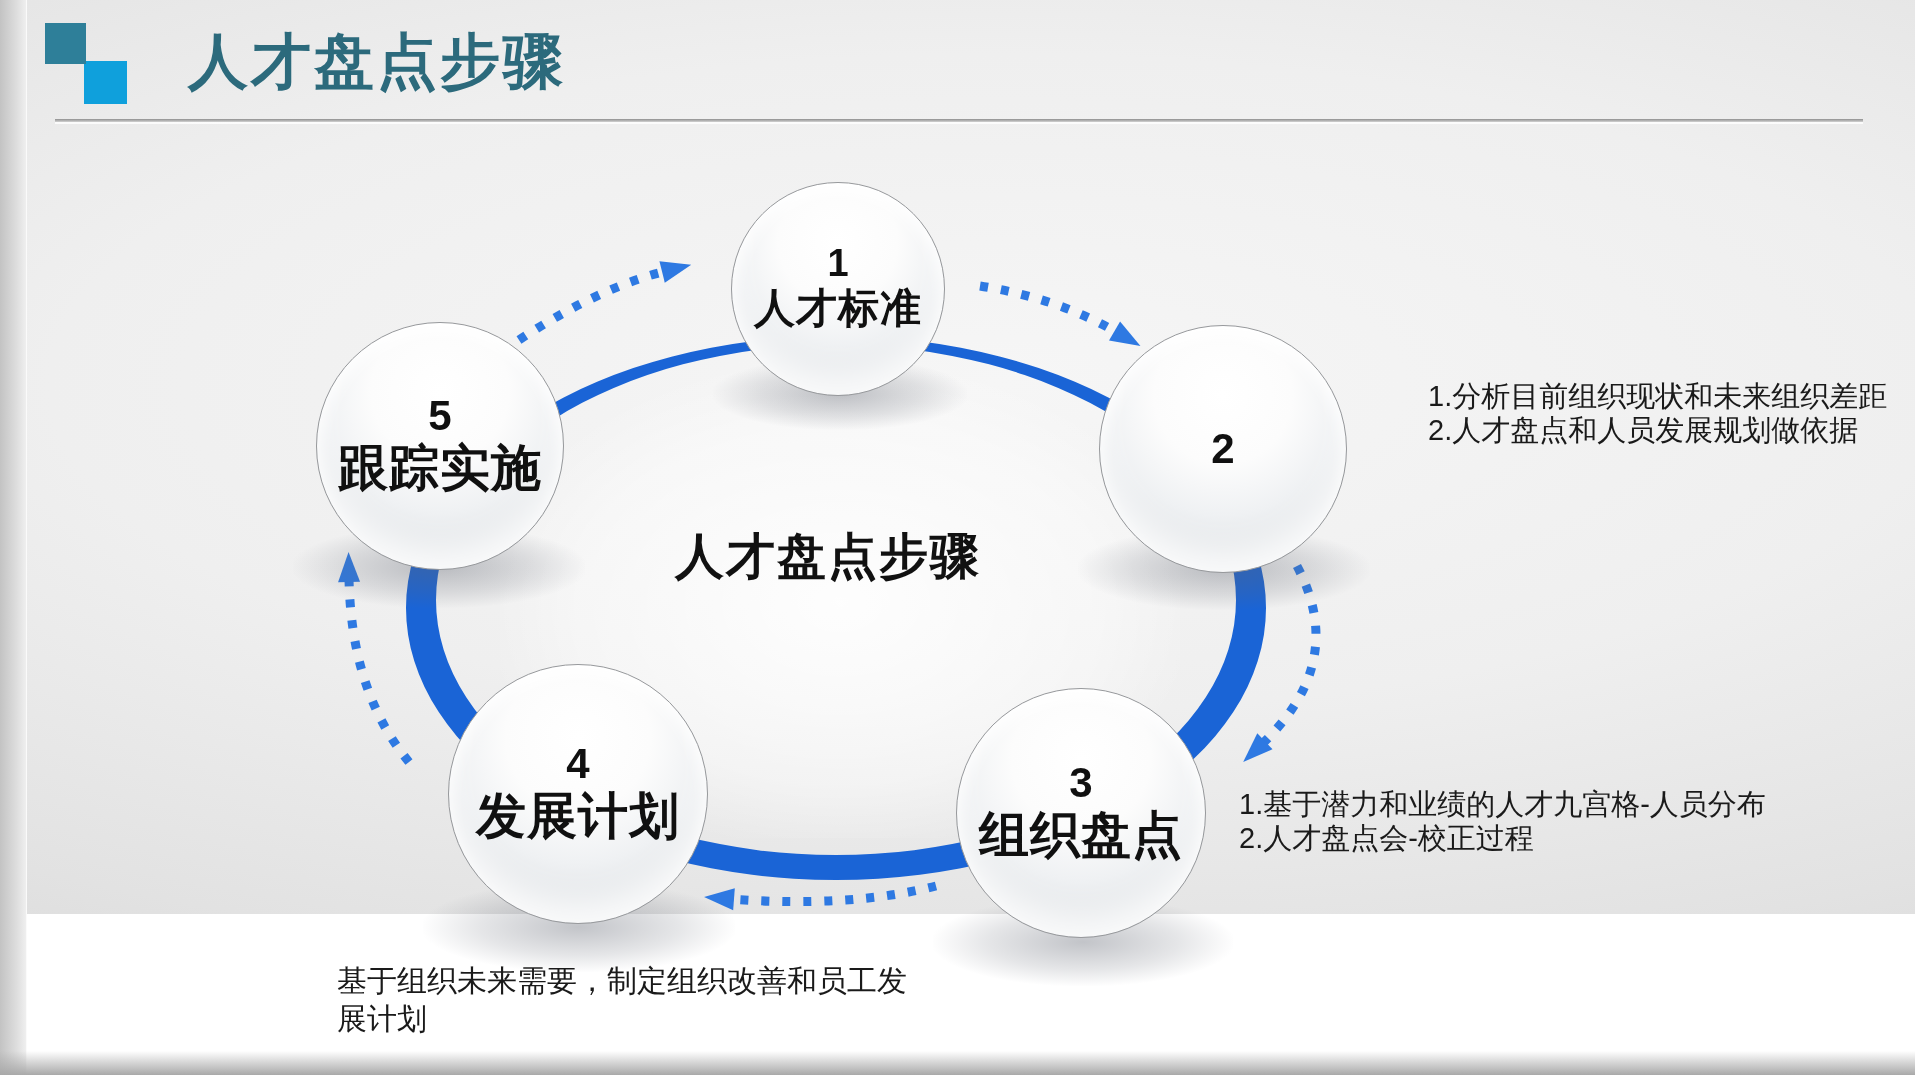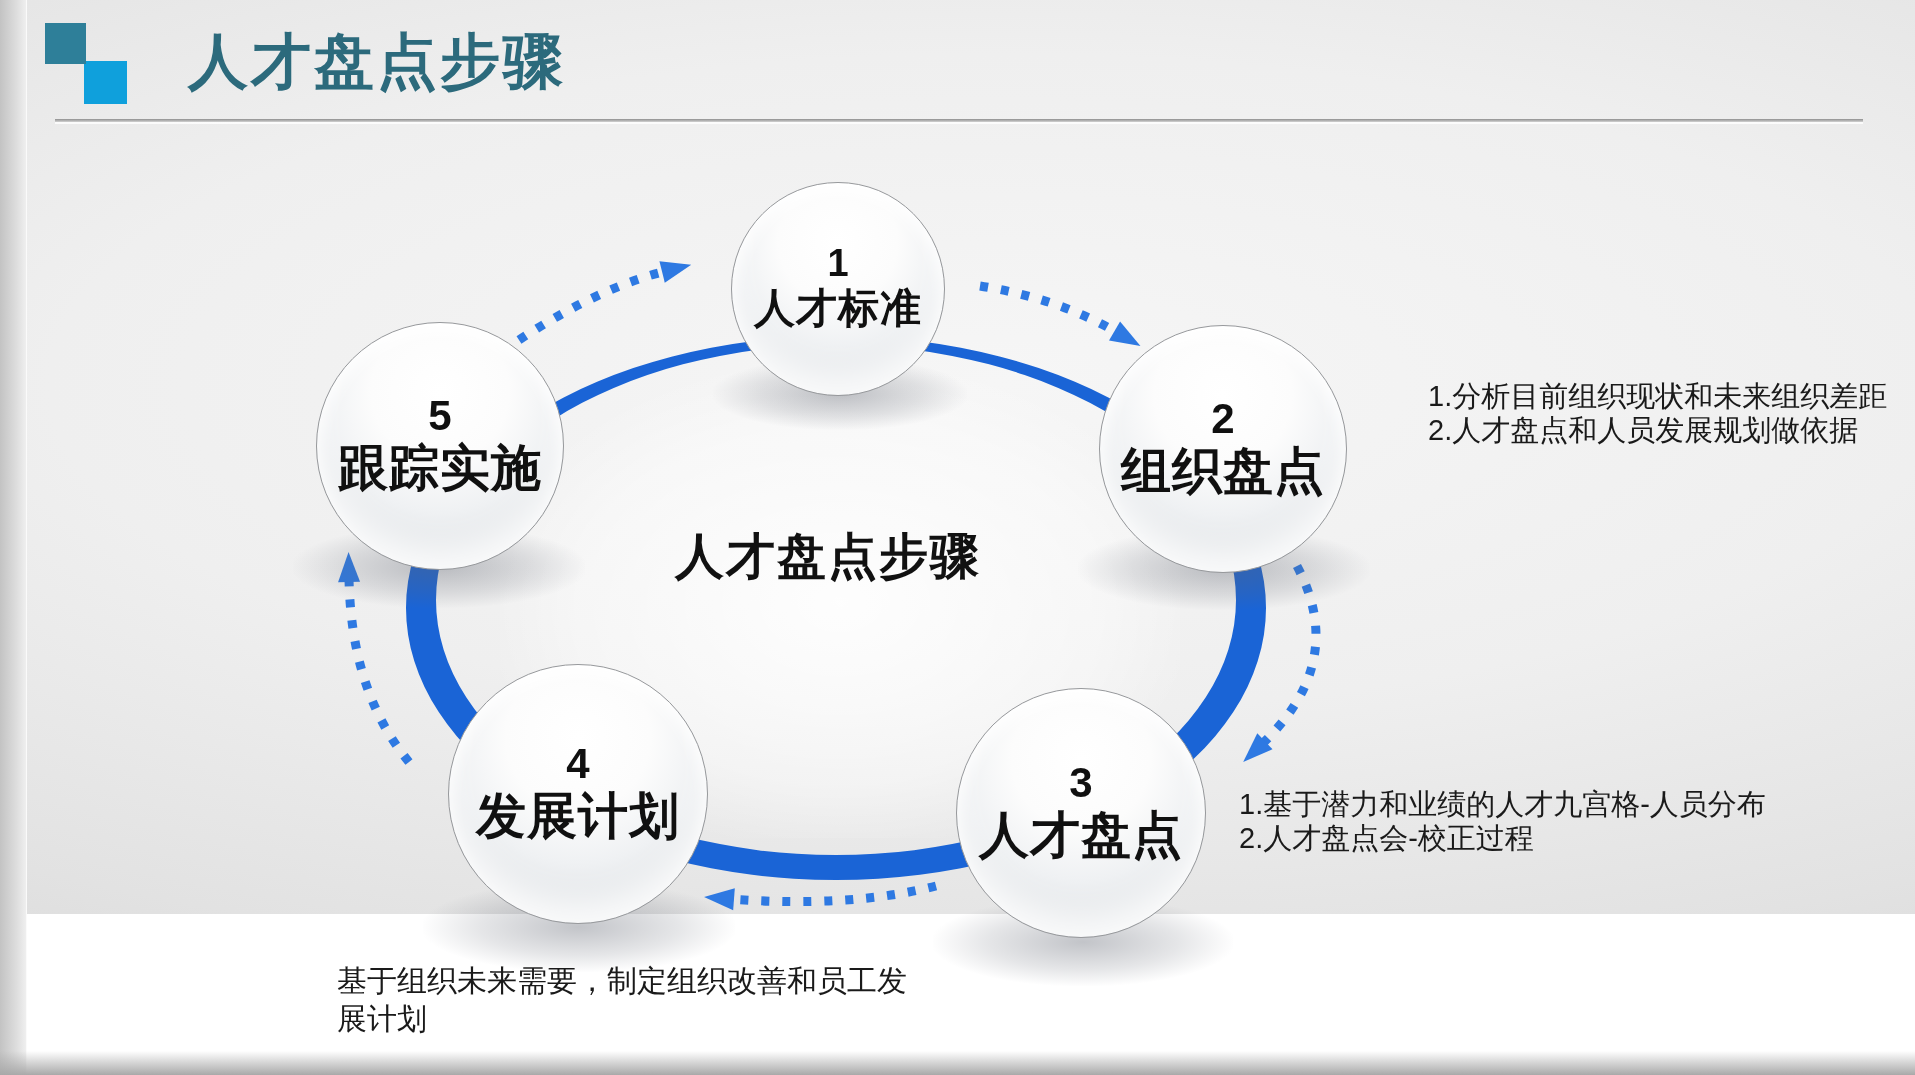--- a/index.html
+++ b/index.html
@@ -101,25 +101,24 @@
   <div class="sh sh3"></div>
   <div class="sh sh4"></div>
   <div class="sh sh5"></div>
 
   <div class="sphere s1">
     <div class="num">1</div>
     <div class="lab">人才标准</div>
   </div>
   <div class="sphere s2">
     <div class="num">2</div>
-    <div class="lab">组织盘点</div>
   </div>
   <div class="sphere s3">
     <div class="num">3</div>
-    <div class="lab">人才盘点</div>
+    <div class="lab">组织盘点</div>
   </div>
   <div class="sphere s4">
     <div class="num">4</div>
     <div class="lab">发展计划</div>
   </div>
   <div class="sphere s5">
     <div class="num">5</div>
     <div class="lab">跟踪实施</div>
   </div>
 

